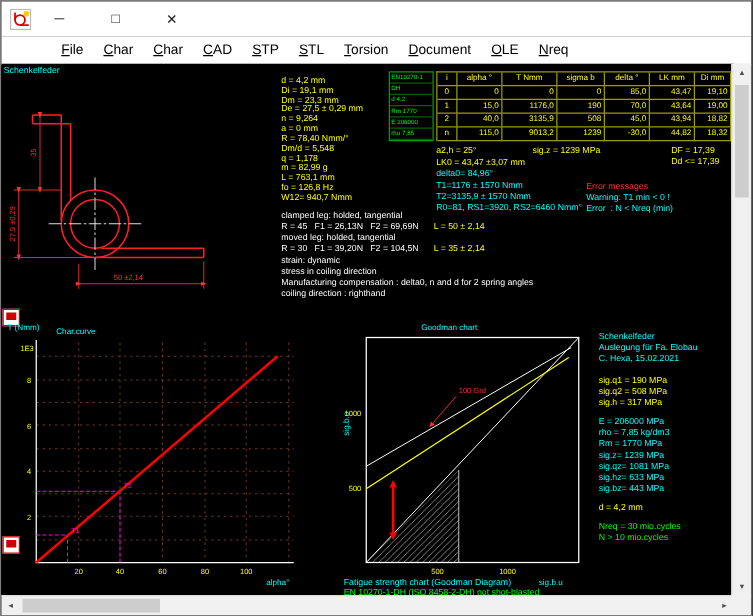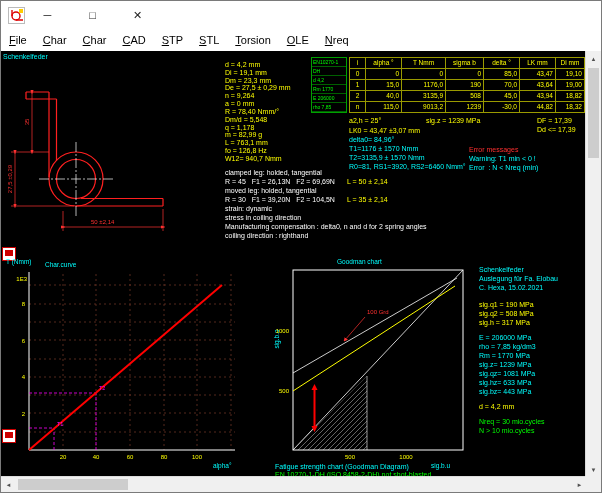--- a/index.html
+++ b/index.html
@@ -1,21 +1,21 @@
 <!DOCTYPE html>
 <html><head>
 <meta charset="utf-8">
 <style>
   html,body{margin:0;padding:0;background:#555;}
   .win{position:relative;width:602px;height:493px;background:#000;border:1px solid #7a7a7a;box-sizing:border-box;font-family:"Liberation Sans",sans-serif;overflow:hidden;}
   .titlebar{position:absolute;top:0;left:0;right:0;height:28px;background:#ffffff;display:flex;align-items:center;}
   .apptitle{font-size:12px;color:#000;margin-left:6px;white-space:pre;flex:1;}
   .appicon{width:17px;height:17px;margin-left:7px;flex:0 0 auto;}
   .wbtn{width:45px;height:28px;display:flex;align-items:center;justify-content:center;font-size:11px;color:#222;}
-  .menubar{position:absolute;top:28px;left:0;right:0;height:22px;background:#ffffff;border-bottom:1px solid #dcdcdc;display:flex;align-items:center;}
+  .menubar{position:absolute;top:28px;left:0;right:0;height:22px;background:#ffffff;border-bottom:1px solid #dcdcdc;display:flex;align-items:center;padding-left:40px;}
   .mitem{display:inline-block;padding:3px 8px;font-size:11px;color:#000;}
   .mitem::first-letter{text-decoration:underline;}
   .canvas{position:absolute;top:50px;left:0;width:586px;height:427px;background:#000;overflow:hidden;}
   .t{position:absolute;font-size:7px;line-height:8px;white-space:pre;}
   .y{color:#ffff00}.c{color:#00ffff}.w{color:#ffffff}.g{color:#00ff00}.r{color:#ff3030}
   .rtable{position:absolute;left:348px;top:6px;display:grid;grid-template-columns:16px 36px 44px 38px 36px 36px 29px;border-top:1px solid #9a9a00;border-left:1px solid #9a9a00;}
   .rtable div{border-right:1px solid #9a9a00;border-bottom:1px solid #9a9a00;color:#ffff00;font-size:6.5px;line-height:10px;height:10px;padding:0 2px;text-align:right;overflow:hidden;white-space:pre;}
   .rtable div.hc{text-align:center;}
   .mtable{position:absolute;left:310px;top:6px;width:34px;border:1px solid #00a000;}
   .mtable div{height:8px;border-bottom:1px solid #006000;color:#00ff00;font-size:5px;line-height:8px;padding:0 1px;overflow:hidden;white-space:pre;}
@@ -52,20 +52,21 @@
   </div>
 
   <div class="menubar">
     <span class="mitem">File</span>
     <span class="mitem">Char</span>
     <span class="mitem">Char</span>
     <span class="mitem">CAD</span>
     <span class="mitem">STP</span>
     <span class="mitem">STL</span>
     <span class="mitem">Torsion</span>
+    <span class="mitem">Document</span>
     <span class="mitem">OLE</span>
     <span class="mitem">Nreq</span>
   </div>
 
   <div class="canvas">
 
     <div class="t c" style="left:2px;top:2px;">Schenkelfeder</div>
 
     <svg style="left:0;top:30px;" width="225" height="172" viewBox="0 0 225 172">
       <defs>

